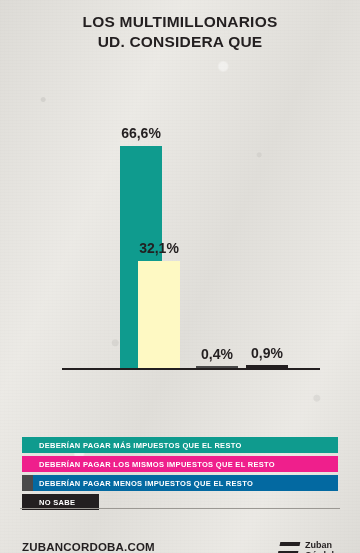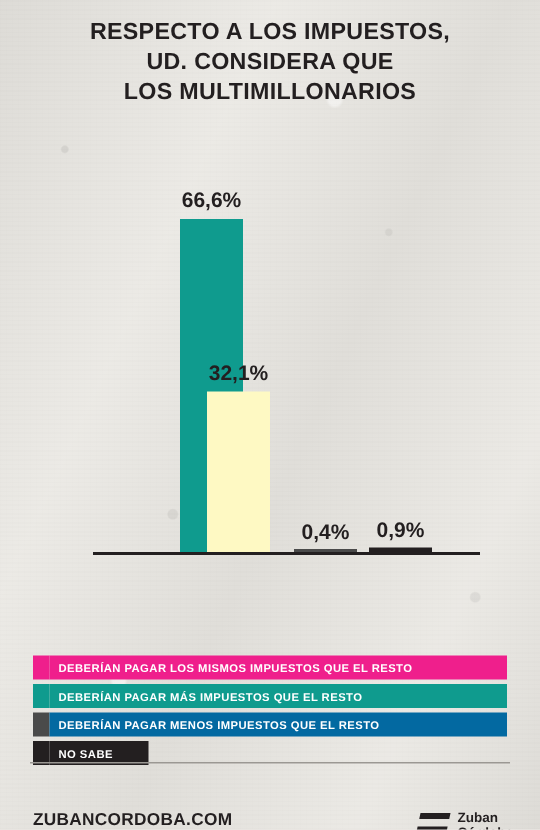--- a/index.html
+++ b/index.html
@@ -163,52 +163,51 @@
 </style>
 </head>
 <body>
 
 <div class="bg"></div>
 <div class="noise"></div>
 
 <div class="wrap">
 
   <div class="title">
-    <div>RESPECTO A LOS IMPUESTOS,</div>
+    <div>LOS MULTIMILLONARIOS</div>
     <div>UD. CONSIDERA QUE</div>
-    <div>LOS MULTIMILLONARIOS</div>
   </div>
 
   <div class="chart">
     <div class="bar b0">
       <div class="val">66,6%</div>
     </div>
     <div class="bar b1">
       <div class="val">32,1%</div>
     </div>
     <div class="bar b2">
       <div class="val">0,4%</div>
     </div>
     <div class="bar b3">
       <div class="val">0,9%</div>
     </div>
     <div class="baseline"></div>
   </div>
 
   <div class="legend">
+    <div class="lrow">
+      <div class="lswatch" style="background:#0f9b8e"></div>
+      <div class="lbar" style="background:#0f9b8e">
+        <span>DEBERÍAN PAGAR MÁS IMPUESTOS QUE EL RESTO</span>
+      </div>
+    </div>
     <div class="lrow">
       <div class="lswatch" style="background:#ef1f8c"></div>
       <div class="lbar" style="background:#ef1f8c">
         <span>DEBERÍAN PAGAR LOS MISMOS IMPUESTOS QUE EL RESTO</span>
-      </div>
-    </div>
-    <div class="lrow">
-      <div class="lswatch" style="background:#0f9b8e"></div>
-      <div class="lbar" style="background:#0f9b8e">
-        <span>DEBERÍAN PAGAR MÁS IMPUESTOS QUE EL RESTO</span>
       </div>
     </div>
     <div class="lrow">
       <div class="lswatch" style="background:#4a4a4a"></div>
       <div class="lbar" style="background:#0369a1">
         <span>DEBERÍAN PAGAR MENOS IMPUESTOS QUE EL RESTO</span>
       </div>
     </div>
     <div class="lrow nosabe">
       <div class="lswatch" style="background:#231f20"></div>

